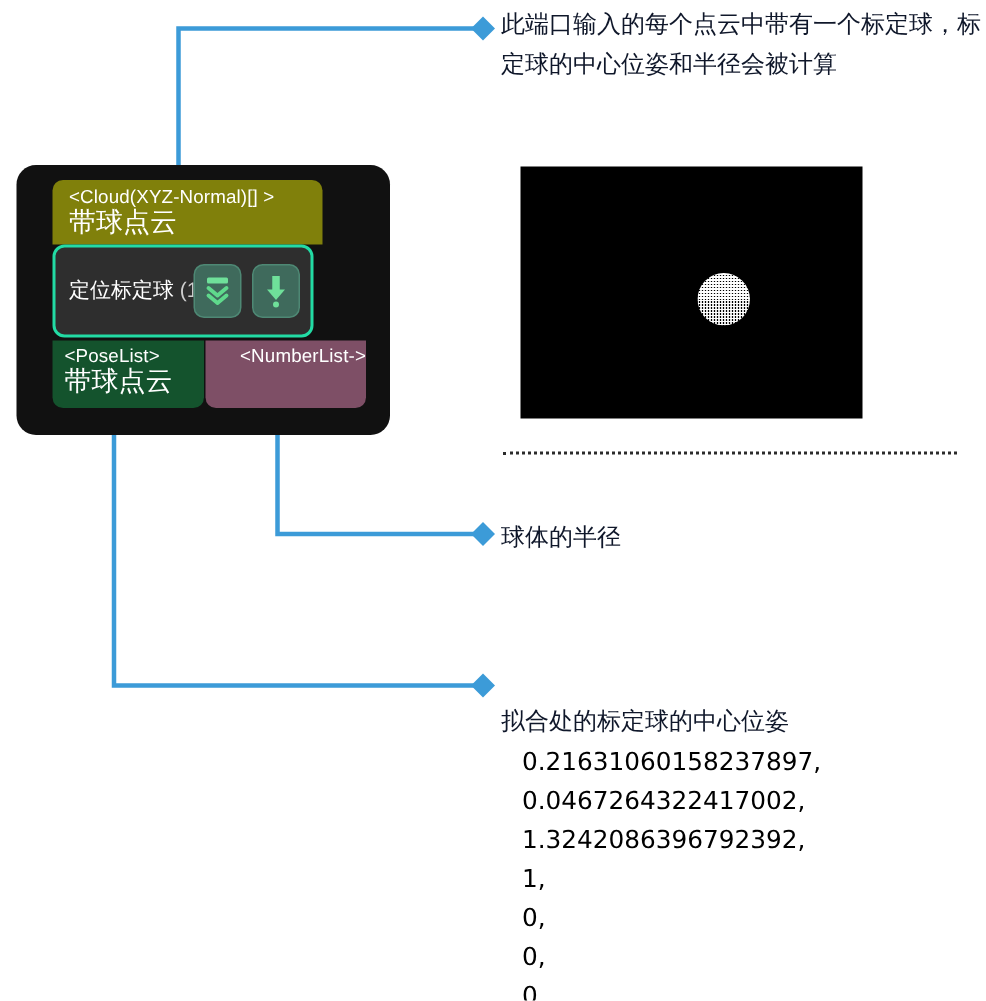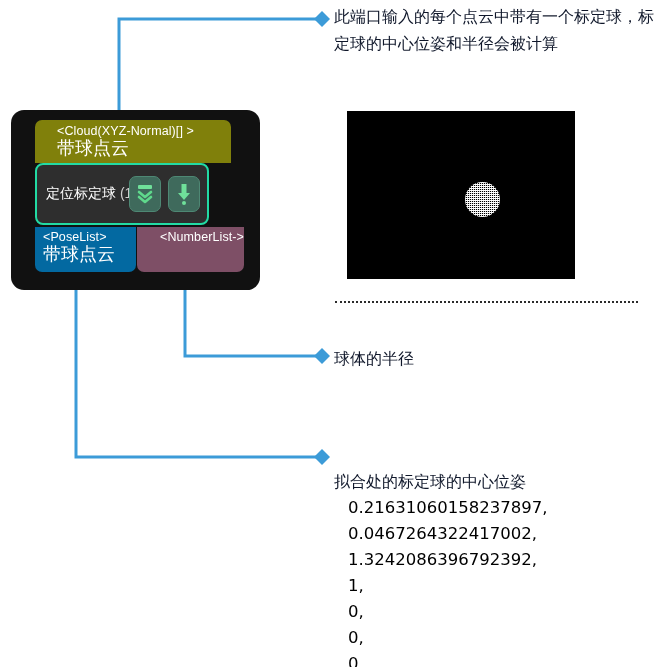--- a/index.html
+++ b/index.html
@@ -33,26 +33,26 @@
     height: 180px;
     background: #111111;
     border-radius: 13px;
     box-sizing: border-box;
   }
 
   #node-input-port {
     position: absolute;
     left: 24px;
     top: 10px;
-    width: 196px;
+    width: 180px;
     height: 43px;
     background: #80800b;
     border-radius: 7px 7px 0 0;
     box-sizing: border-box;
-    padding: 3px 0 0 22px;
+    padding: 3px 0 0 11px;
     color: #ffffff;
     overflow: hidden;
   }
   .port-type {
     font-size: 12.5px;
     line-height: 16px;
     white-space: nowrap;
     letter-spacing: 0.1px;
   }
   .port-name {
@@ -110,21 +110,21 @@
   .out-port {
     height: 45px;
     box-sizing: border-box;
     padding: 2px 0 0 8px;
     color: #ffffff;
     border-radius: 0 0 7px 7px;
     overflow: hidden;
   }
   #out-pose {
     width: 101px;
-    background: #0369a1;
+    background: #14532d;
     margin-right: 1px;
   }
   #out-radius {
     width: 107px;
     background: #7e4f66;
     text-align: right;
   }
 
   
   .note-block {

